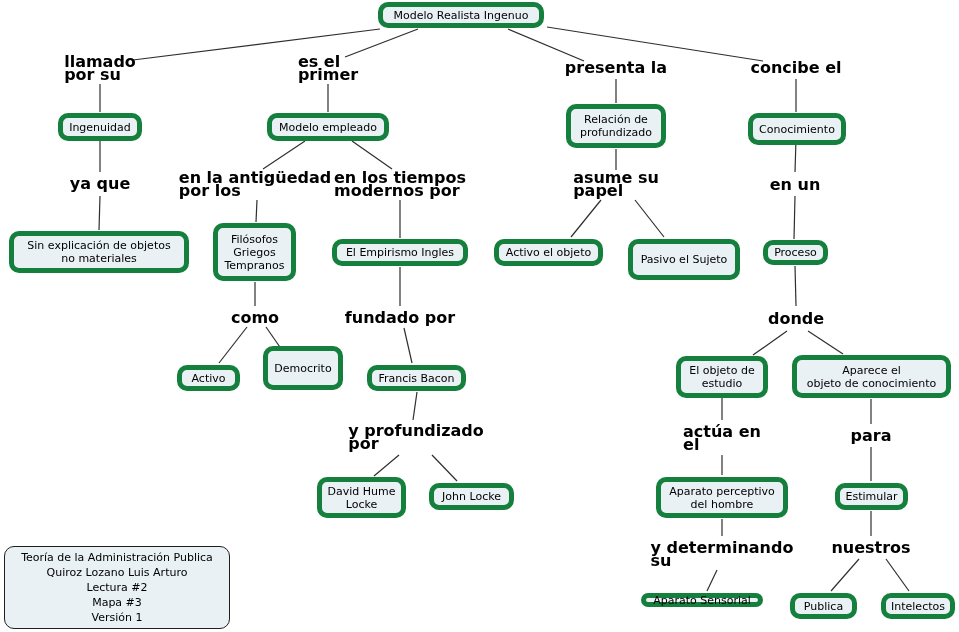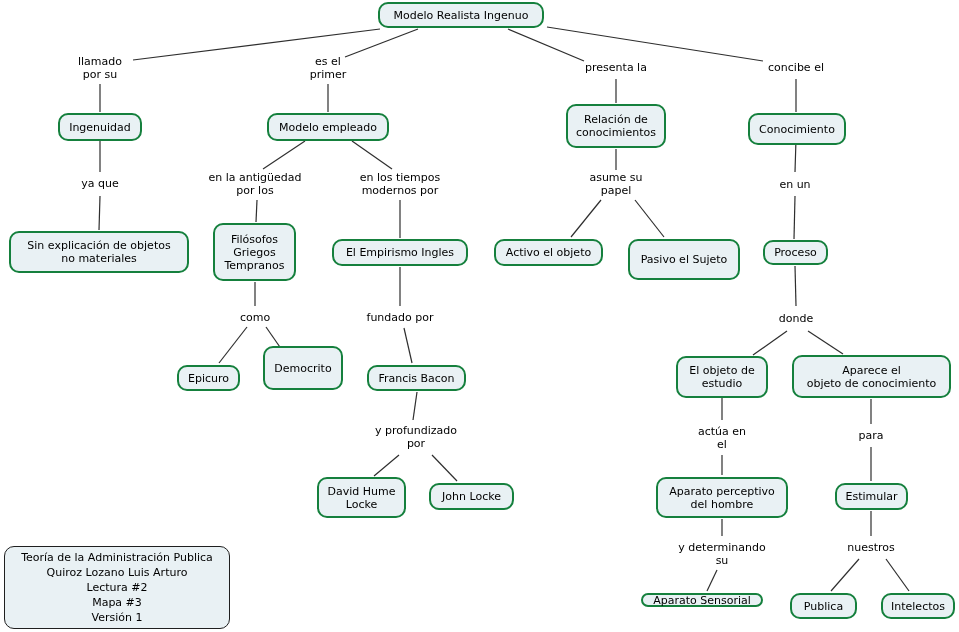--- a/index.html
+++ b/index.html
@@ -4,28 +4,28 @@
 <style>
   html,body{margin:0;padding:0;background:#ffffff;}
   #canvas{
     position:relative;width:959px;height:632px;background:#ffffff;
     font-family:"DejaVu Sans","Liberation Sans",sans-serif;
     color:#000;overflow:hidden;
   }
   #wires{position:absolute;left:0;top:0;width:959px;height:632px;z-index:1;}
   .node{
     position:absolute;z-index:2;box-sizing:border-box;
-    background:#e9f1f4;border:2px solid #15803d;border-radius:10px;
+    background:#e9f1f4;border:5px solid #15803d;border-radius:10px;
     display:flex;align-items:center;justify-content:center;
     text-align:center;font-size:11px;line-height:13px;
     white-space:pre-line;padding:2px 4px;
   }
   .link-label{
     position:absolute;z-index:2;transform:translateX(-50%);
-    text-align:center;font-size:11px;line-height:13px;white-space:pre-line;
+    text-align:left;font-size:16px;line-height:13px;white-space:pre-line;font-weight:bold;
   }
   .credits{
     position:absolute;z-index:2;box-sizing:border-box;
     background:#e9f1f4;border:1px solid #1f1f1f;border-radius:10px;
     display:flex;align-items:center;justify-content:center;
     text-align:center;font-size:11px;line-height:15px;white-space:pre-line;
   }
 </style>
 </head>
 <body>
@@ -73,32 +73,32 @@
       <line x1="871" y1="511" x2="871" y2="536"></line>
       <line x1="859" y1="559" x2="831" y2="591"></line>
       <line x1="886" y1="559" x2="909" y2="591"></line>
     </g>
   </svg>
 
   <div class="node" style="left:378px;top:2px;width:166px;height:26px">Modelo Realista Ingenuo</div>
   <div class="node" style="left:58px;top:113px;width:84px;height:28px">Ingenuidad</div>
   <div class="node" style="left:267px;top:113px;width:122px;height:28px">Modelo empleado</div>
   <div class="node" style="left:566px;top:104px;width:100px;height:44px">Relación de
-conocimientos</div>
+profundizado</div>
   <div class="node" style="left:748px;top:113px;width:98px;height:32px">Conocimiento</div>
   <div class="node" style="left:213px;top:223px;width:83px;height:58px">Filósofos
 Griegos
 Tempranos</div>
   <div class="node" style="left:9px;top:231px;width:180px;height:42px">Sin explicación de objetos
 no materiales</div>
   <div class="node" style="left:332px;top:239px;width:136px;height:27px">El Empirismo Ingles</div>
   <div class="node" style="left:494px;top:239px;width:109px;height:27px">Activo el objeto</div>
   <div class="node" style="left:628px;top:239px;width:112px;height:41px">Pasivo el Sujeto</div>
   <div class="node" style="left:763px;top:240px;width:65px;height:25px">Proceso</div>
-  <div class="node" style="left:177px;top:365px;width:63px;height:26px">Epicuro</div>
+  <div class="node" style="left:177px;top:365px;width:63px;height:26px">Activo</div>
   <div class="node" style="left:263px;top:346px;width:80px;height:44px">Democrito</div>
   <div class="node" style="left:367px;top:365px;width:99px;height:26px">Francis Bacon</div>
   <div class="node" style="left:676px;top:356px;width:92px;height:42px">El objeto de
 estudio</div>
   <div class="node" style="left:792px;top:355px;width:159px;height:43px">Aparece el
 objeto de conocimiento</div>
   <div class="node" style="left:317px;top:477px;width:89px;height:41px">David Hume
 Locke</div>
   <div class="node" style="left:429px;top:483px;width:85px;height:27px">John Locke</div>
   <div class="node" style="left:656px;top:477px;width:132px;height:41px">Aparato perceptivo

